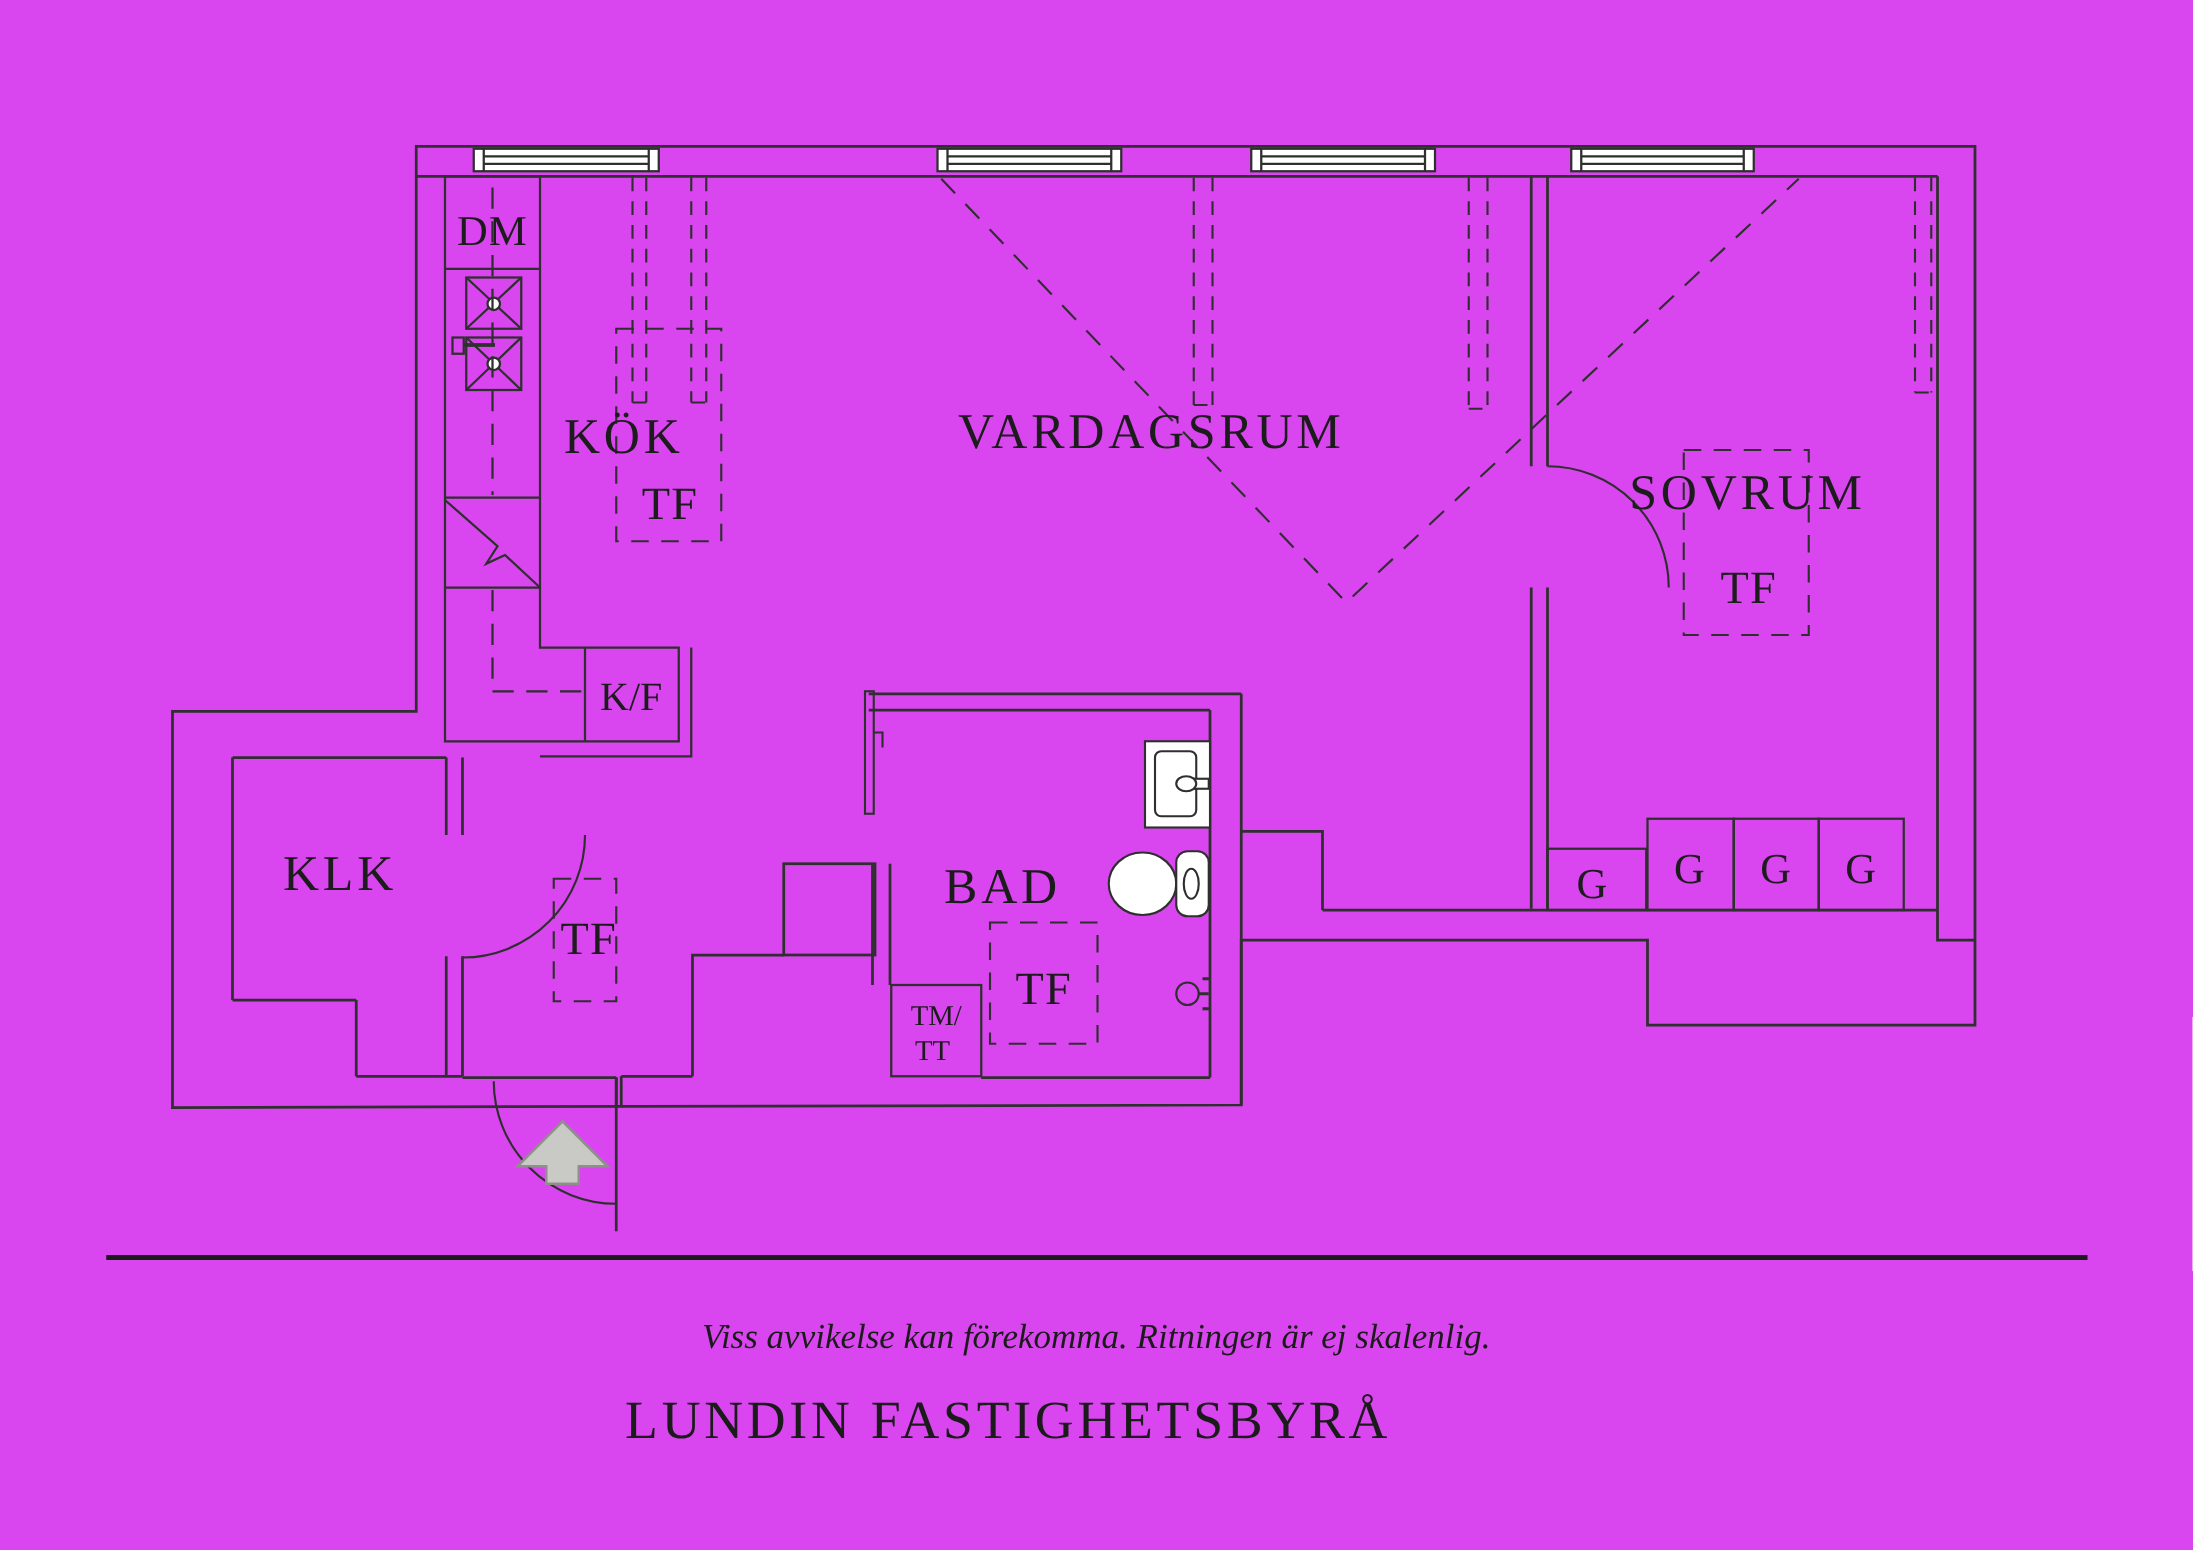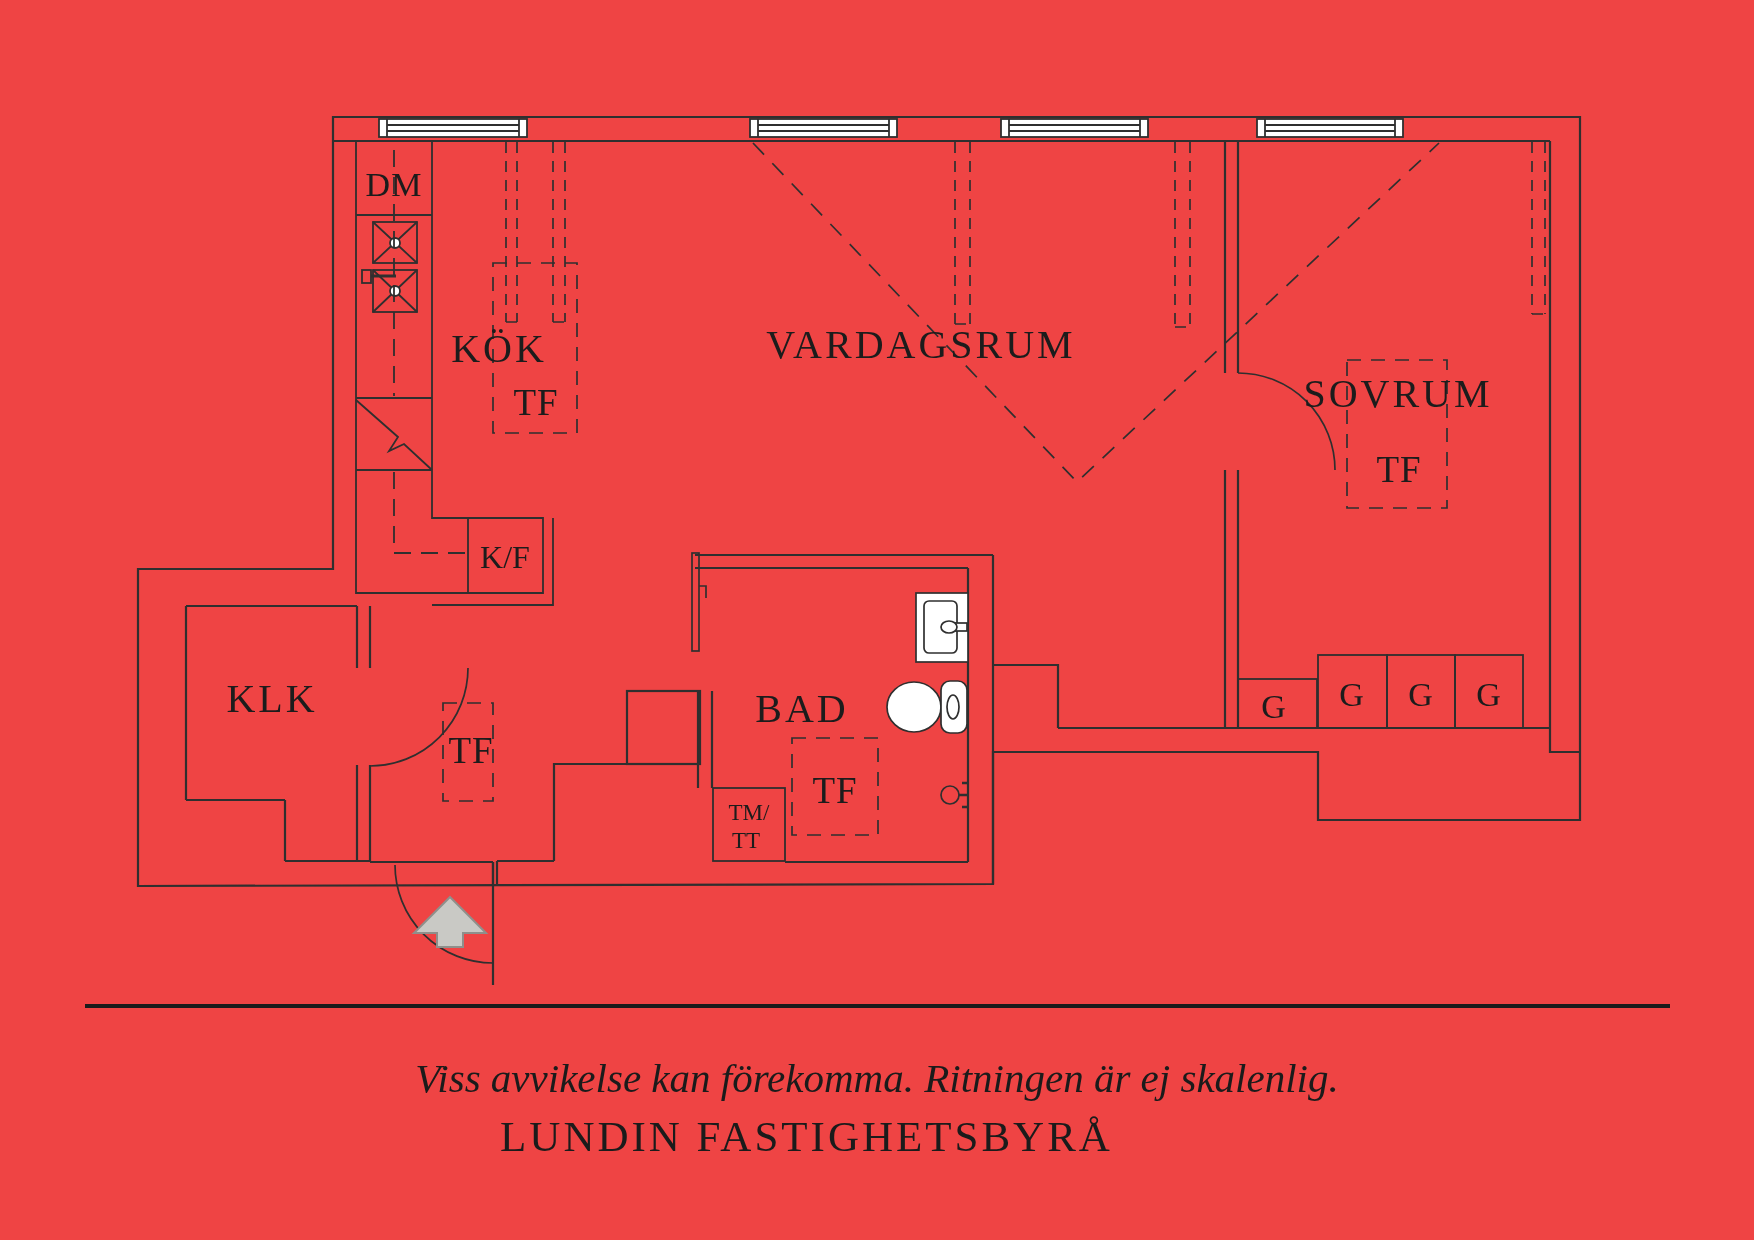--- a/index.html
+++ b/index.html
@@ -1,27 +1,27 @@
 <!DOCTYPE html>
 <html><head>
 <meta charset="utf-8">
 <style>
   html,body{margin:0;padding:0;background:#ffffff;}
-  .page{position:relative;width:1754px;height:1240px;background:#ef4444;overflow:hidden;
+  .page{position:relative;width:1754px;height:1240px;background:#d946ef;overflow:hidden;
         font-family:"Liberation Serif","DejaVu Serif",serif;}
   .plan-svg{position:absolute;left:0;top:0;}
   svg text{fill:#1c1c1c;font-family:"Liberation Serif","DejaVu Serif",serif;}
   .room-label{font-size:40px;letter-spacing:3px;}
   .fixture-label{font-size:34px;letter-spacing:1px;}
   .tf-label{font-size:37px;letter-spacing:1px;}
   .small-label{font-size:23px;}
   .kf-label{font-size:32px;}
   .divider-rule{position:absolute;left:85px;top:1004px;width:1585px;height:4px;background:#1b1b1b;}
   .footer-disclaimer{position:absolute;left:0;top:1054px;width:1754px;text-align:center;
-        font-style:italic;font-size:41px;color:#1b1b1b;}
+        font-style:italic;font-size:28px;color:#1b1b1b;}
   .footer-brand{position:absolute;left:0;top:1112px;width:1613px;text-align:center;
         font-size:43px;letter-spacing:3px;color:#1b1b1b;}
 </style>
 </head>
 <body>
 
 <div class="page">
 
   <svg class="plan-svg" width="1754" height="1240" viewBox="0 0 1754 1240">
 

